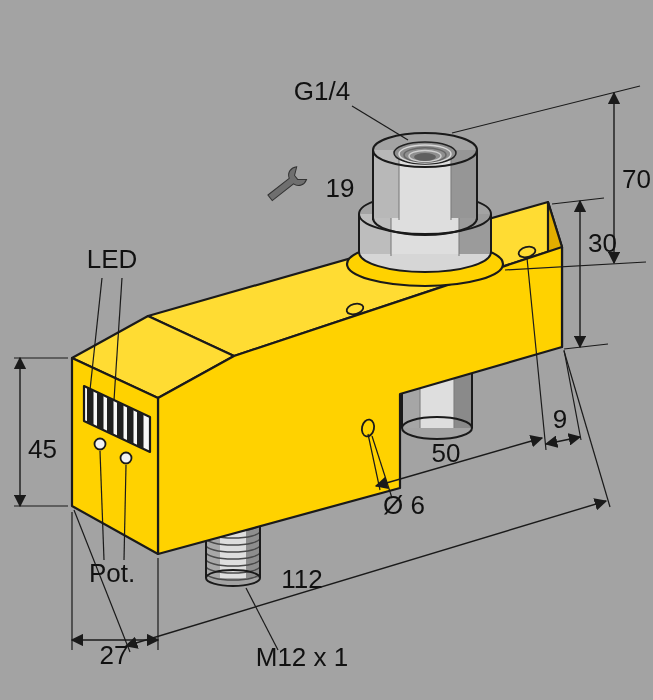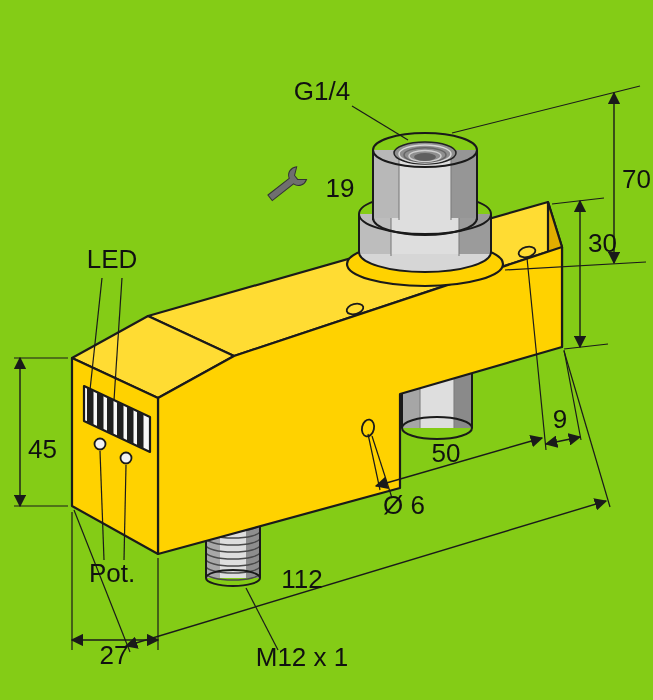--- a/index.html
+++ b/index.html
@@ -1,16 +1,16 @@
 <!DOCTYPE html>
 <html><head>
 <meta charset="utf-8">
 <style>
   html,body{margin:0;padding:0;background:#fff;}
-  .stage{width:653px;height:700px;position:relative;background:#84cc16;overflow:hidden;}
+  .stage{width:653px;height:700px;position:relative;background:#a3a3a3;overflow:hidden;}
   svg text{font-family:"Liberation Sans", sans-serif;font-size:26px;fill:#111;}
   .edge{stroke:#1a1a1a;stroke-width:2.2;stroke-linejoin:round;}
   .dim{stroke:#1a1a1a;stroke-width:1.4;fill:none;}
   .thin{stroke:#1a1a1a;stroke-width:1.2;fill:none;}
   .facetline{stroke:#7e7e7e;stroke-width:1.1;}
   .metaledge{stroke:#1a1a1a;stroke-width:2;fill:none;}
 </style>
 </head>
 <body>
 

